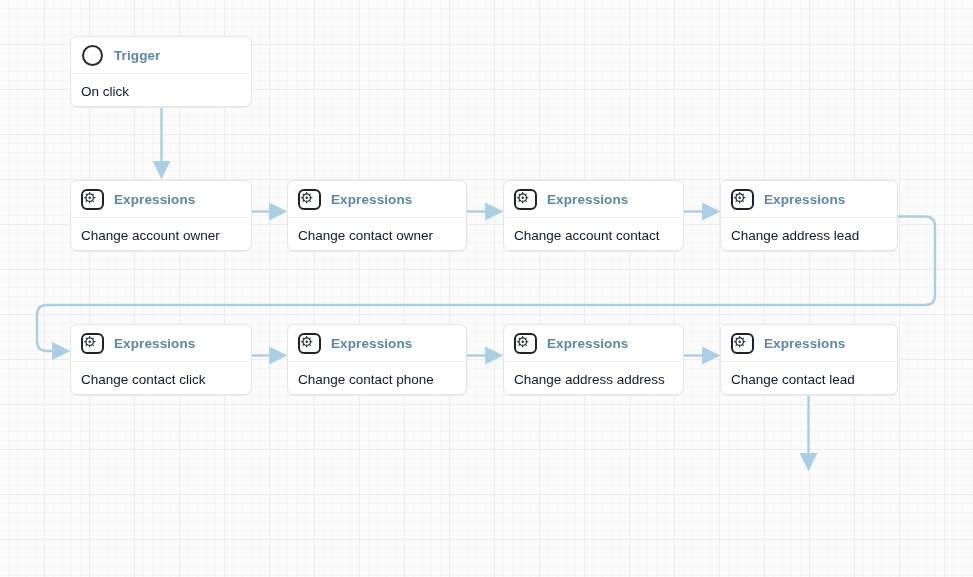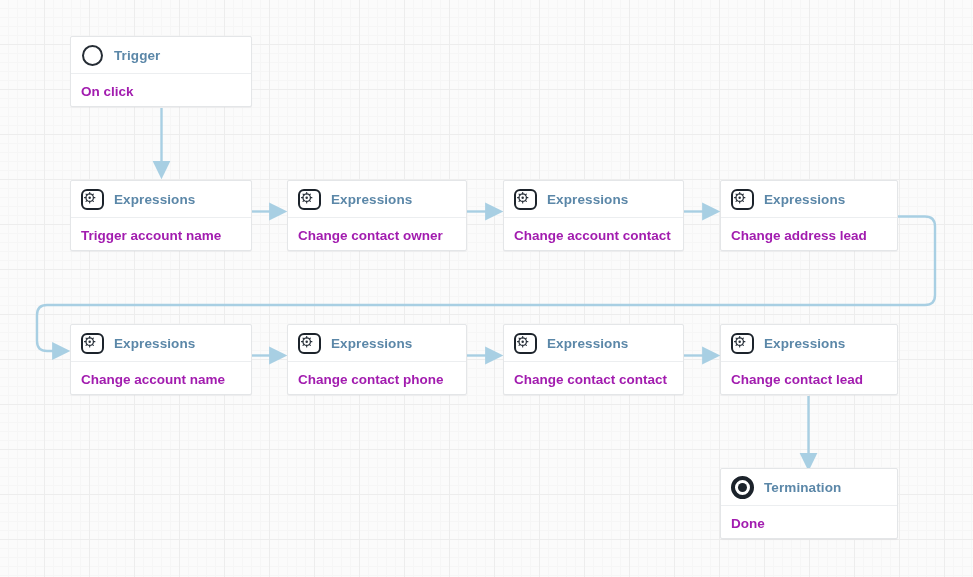--- a/index.html
+++ b/index.html
@@ -27,21 +27,21 @@
     left: 0;
     top: 0;
     width: 973px;
     height: 577px;
     pointer-events: none;
   }
   .node {
     position: absolute;
     background: #ffffff;
     border: 1px solid #e4e6e8;
-    border-radius: 2px;
+    border-radius: 7px;
     box-sizing: border-box;
     box-shadow: 0 1px 1px rgba(16,24,40,0.04);
     overflow: hidden;
   }
   .node-head {
     display: flex;
     align-items: center;
     height: 37px;
     padding: 0 10px 0 9px;
     border-bottom: 1px solid #eceef0;
@@ -63,23 +63,22 @@
     letter-spacing: 0.1px;
     white-space: nowrap;
   }
   .node-body {
     display: flex;
     align-items: center;
     height: 34px;
     padding: 0 10px;
     box-sizing: border-box;
     font-size: 13.5px;
-    color: #a21caf;
+    color: #0f172a;
     white-space: nowrap;
-    font-weight: bold;
   }
   
   .icon-circle {
     width: 21px;
     height: 21px;
     border: 2px solid #262d35;
     border-radius: 50%;
     box-sizing: border-box;
   }
   
@@ -180,21 +179,21 @@
         <span class="icon-expr">
           <svg width="13" height="13" viewBox="0 0 16 16">
             <circle cx="7" cy="7" r="4.6" fill="none" stroke="#2a323b" stroke-width="1.5"></circle>
             <circle cx="7" cy="7" r="1.5" fill="#2a323b"></circle>
             <path d="M7,0.6 L7,2.4 M7,11.6 L7,13.4 M0.6,7 L2.4,7 M11.6,7 L13.4,7 M2.5,2.5 L3.8,3.8 M10.2,10.2 L11.5,11.5 M11.5,2.5 L10.2,3.8 M3.8,10.2 L2.5,11.5" stroke="#2a323b" stroke-width="1.4" stroke-linecap="round"></path>
           </svg>
         </span>
       </span>
       <span class="node-title">Expressions</span>
     </div>
-    <div class="node-body">Trigger account name</div>
+    <div class="node-body">Change account owner</div>
   </div>
 
   <div class="node" style="left:287px; top:180px; width:180px; height:71px;">
     <div class="node-head">
       <span class="node-icon">
         <span class="icon-expr">
           <svg width="13" height="13" viewBox="0 0 16 16">
             <circle cx="7" cy="7" r="4.6" fill="none" stroke="#2a323b" stroke-width="1.5"></circle>
             <circle cx="7" cy="7" r="1.5" fill="#2a323b"></circle>
             <path d="M7,0.6 L7,2.4 M7,11.6 L7,13.4 M0.6,7 L2.4,7 M11.6,7 L13.4,7 M2.5,2.5 L3.8,3.8 M10.2,10.2 L11.5,11.5 M11.5,2.5 L10.2,3.8 M3.8,10.2 L2.5,11.5" stroke="#2a323b" stroke-width="1.4" stroke-linecap="round"></path>
@@ -244,21 +243,21 @@
         <span class="icon-expr">
           <svg width="13" height="13" viewBox="0 0 16 16">
             <circle cx="7" cy="7" r="4.6" fill="none" stroke="#2a323b" stroke-width="1.5"></circle>
             <circle cx="7" cy="7" r="1.5" fill="#2a323b"></circle>
             <path d="M7,0.6 L7,2.4 M7,11.6 L7,13.4 M0.6,7 L2.4,7 M11.6,7 L13.4,7 M2.5,2.5 L3.8,3.8 M10.2,10.2 L11.5,11.5 M11.5,2.5 L10.2,3.8 M3.8,10.2 L2.5,11.5" stroke="#2a323b" stroke-width="1.4" stroke-linecap="round"></path>
           </svg>
         </span>
       </span>
       <span class="node-title">Expressions</span>
     </div>
-    <div class="node-body">Change account name</div>
+    <div class="node-body">Change contact click</div>
   </div>
 
   <div class="node" style="left:287px; top:324px; width:180px; height:71px;">
     <div class="node-head">
       <span class="node-icon">
         <span class="icon-expr">
           <svg width="13" height="13" viewBox="0 0 16 16">
             <circle cx="7" cy="7" r="4.6" fill="none" stroke="#2a323b" stroke-width="1.5"></circle>
             <circle cx="7" cy="7" r="1.5" fill="#2a323b"></circle>
             <path d="M7,0.6 L7,2.4 M7,11.6 L7,13.4 M0.6,7 L2.4,7 M11.6,7 L13.4,7 M2.5,2.5 L3.8,3.8 M10.2,10.2 L11.5,11.5 M11.5,2.5 L10.2,3.8 M3.8,10.2 L2.5,11.5" stroke="#2a323b" stroke-width="1.4" stroke-linecap="round"></path>
@@ -276,44 +275,33 @@
         <span class="icon-expr">
           <svg width="13" height="13" viewBox="0 0 16 16">
             <circle cx="7" cy="7" r="4.6" fill="none" stroke="#2a323b" stroke-width="1.5"></circle>
             <circle cx="7" cy="7" r="1.5" fill="#2a323b"></circle>
             <path d="M7,0.6 L7,2.4 M7,11.6 L7,13.4 M0.6,7 L2.4,7 M11.6,7 L13.4,7 M2.5,2.5 L3.8,3.8 M10.2,10.2 L11.5,11.5 M11.5,2.5 L10.2,3.8 M3.8,10.2 L2.5,11.5" stroke="#2a323b" stroke-width="1.4" stroke-linecap="round"></path>
           </svg>
         </span>
       </span>
       <span class="node-title">Expressions</span>
     </div>
-    <div class="node-body">Change contact contact</div>
+    <div class="node-body">Change address address</div>
   </div>
 
   <div class="node" style="left:720px; top:324px; width:178px; height:71px;">
     <div class="node-head">
       <span class="node-icon">
         <span class="icon-expr">
           <svg width="13" height="13" viewBox="0 0 16 16">
             <circle cx="7" cy="7" r="4.6" fill="none" stroke="#2a323b" stroke-width="1.5"></circle>
             <circle cx="7" cy="7" r="1.5" fill="#2a323b"></circle>
             <path d="M7,0.6 L7,2.4 M7,11.6 L7,13.4 M0.6,7 L2.4,7 M11.6,7 L13.4,7 M2.5,2.5 L3.8,3.8 M10.2,10.2 L11.5,11.5 M11.5,2.5 L10.2,3.8 M3.8,10.2 L2.5,11.5" stroke="#2a323b" stroke-width="1.4" stroke-linecap="round"></path>
           </svg>
         </span>
       </span>
       <span class="node-title">Expressions</span>
     </div>
     <div class="node-body">Change contact lead</div>
   </div>
 
-  <div class="node" style="left:720px; top:468px; width:178px; height:71px;">
-    <div class="node-head">
-      <span class="node-icon">
-        <span class="icon-ring">
-            <i></i>
-          </span>
-      </span>
-      <span class="node-title">Termination</span>
-    </div>
-    <div class="node-body">Done</div>
-  </div>
 
 </div>
 
 </body></html>

